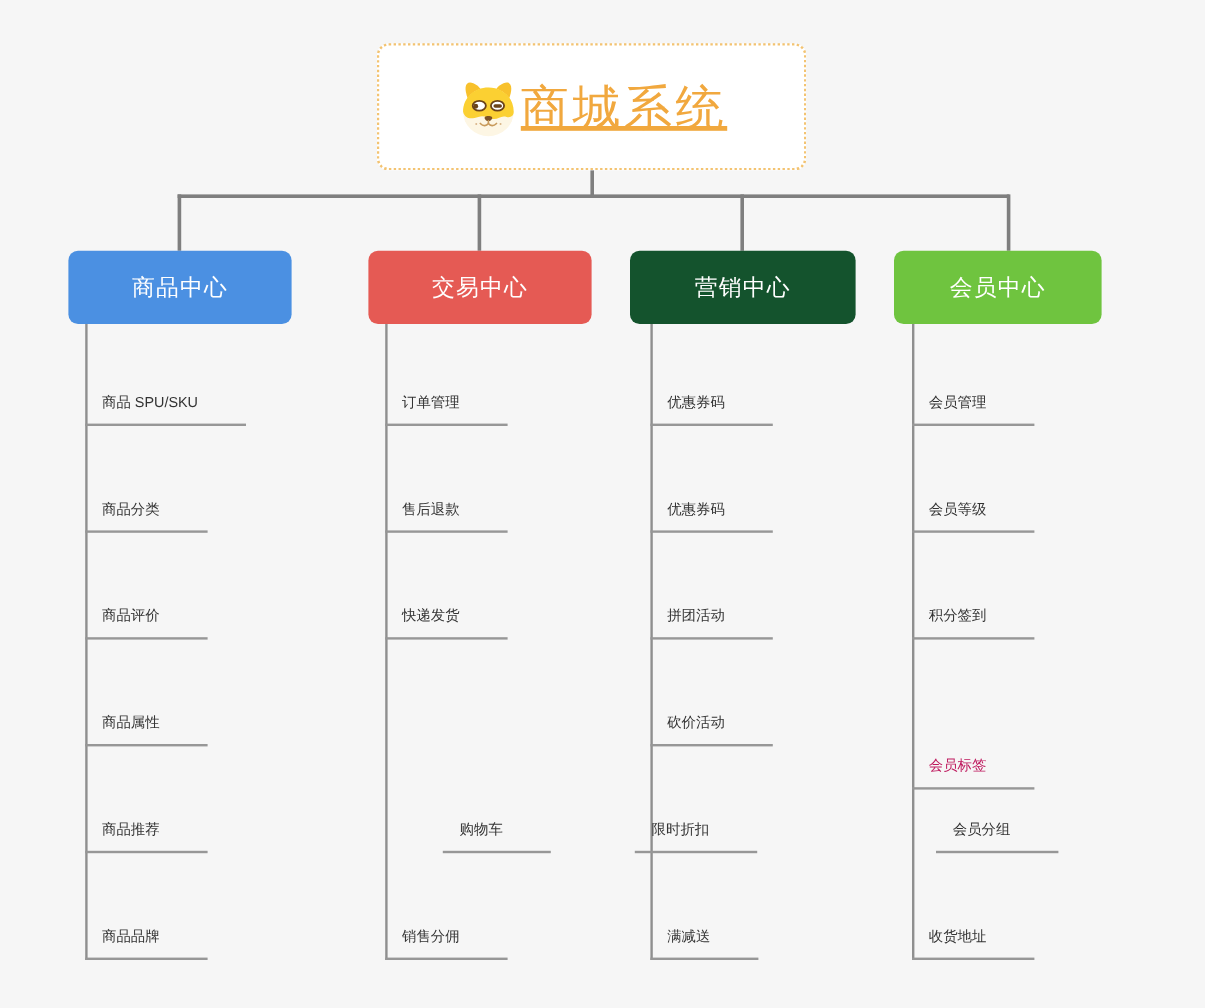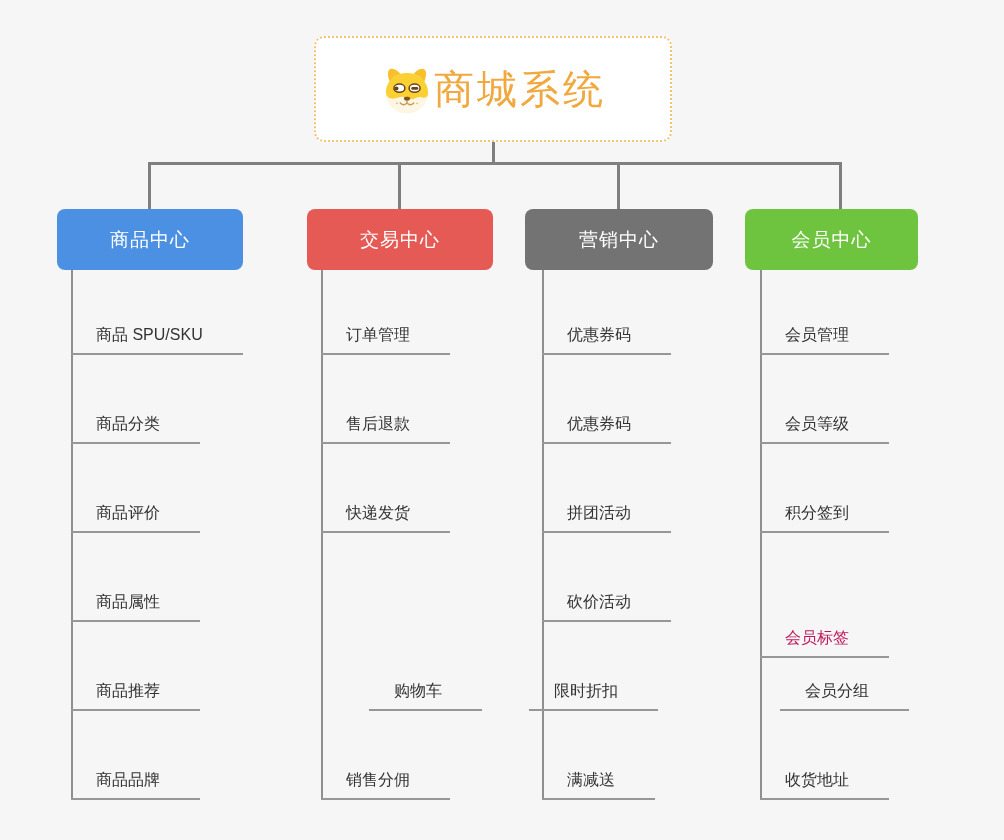--- a/index.html
+++ b/index.html
@@ -13,31 +13,32 @@
   .root-node{
     position:absolute;left:314px;top:36px;width:358px;height:106px;
     box-sizing:border-box;border-radius:10px;
     display:flex;align-items:center;justify-content:center;
     border:2px dotted transparent;
     cursor:pointer;
   }
   .root-label{
     font-size:40px;letter-spacing:3px;font-weight:400;
     white-space:nowrap;
+    text-decoration:underline;
   }
   .branch-node{
     position:absolute;top:209px;height:61px;border-radius:8px;
     display:flex;align-items:center;justify-content:center;
     font-size:19px;letter-spacing:1px;cursor:pointer;
   }
   .trunk{position:absolute;width:2px;}
   .leaf{
     position:absolute;display:inline-block;white-space:nowrap;
-    font-size:16px;line-height:28px;
-    padding:0 40px 4px 25px;
+    font-size:12px;line-height:28px;
+    padding:0 40px 4px 14px;
     border-bottom:2px solid transparent;
     cursor:pointer;
   }
 </style>
 </head>
 <body style="background: rgb(246, 246, 246);">
 
 <div id="canvas">
 
   <div class="root-node" id="rootNode" style="background: rgb(255, 255, 255); border-color: rgb(243, 195, 113);">
@@ -74,21 +75,21 @@
     <div class="leaf" style="left: 71px; top: 766px; color: rgb(51, 51, 51); border-bottom-color: rgb(151, 151, 151);">商品品牌</div>
     <div class="line" style="left: 397.5px; top: 162px; width: 3px; height: 47px; background: rgb(127, 127, 127);"></div>
     <div class="branch-node" style="left: 307px; width: 186px; background: rgb(229, 90, 84); color: rgb(255, 255, 255);">交易中心</div>
     <div class="line trunk" style="left: 321px; top: 270px; height: 530px; background: rgb(143, 143, 143);"></div>
     <div class="leaf" style="left: 321px; top: 321px; color: rgb(51, 51, 51); border-bottom-color: rgb(151, 151, 151);">订单管理</div>
     <div class="leaf" style="left: 321px; top: 410px; color: rgb(51, 51, 51); border-bottom-color: rgb(151, 151, 151);">售后退款</div>
     <div class="leaf" style="left: 321px; top: 499px; color: rgb(51, 51, 51); border-bottom-color: rgb(151, 151, 151);">快递发货</div>
     <div class="leaf" style="left: 321px; top: 677px; color: rgb(51, 51, 51); border-bottom-color: rgb(151, 151, 151); margin-left: 48px;">购物车</div>
     <div class="leaf" style="left: 321px; top: 766px; color: rgb(51, 51, 51); border-bottom-color: rgb(151, 151, 151);">销售分佣</div>
     <div class="line" style="left: 616.5px; top: 162px; width: 3px; height: 47px; background: rgb(127, 127, 127);"></div>
-    <div class="branch-node" style="left: 525px; width: 188px; background: #737373; color: rgb(255, 255, 255);">营销中心</div>
+    <div class="branch-node" style="left: 525px; width: 188px; background: #14532d; color: rgb(255, 255, 255);">营销中心</div>
     <div class="line trunk" style="left: 542px; top: 270px; height: 530px; background: rgb(143, 143, 143);"></div>
     <div class="leaf" style="left: 542px; top: 321px; color: rgb(51, 51, 51); border-bottom-color: rgb(151, 151, 151);">优惠券码</div>
     <div class="leaf" style="left: 542px; top: 410px; color: rgb(51, 51, 51); border-bottom-color: rgb(151, 151, 151);">优惠券码</div>
     <div class="leaf" style="left: 542px; top: 499px; color: rgb(51, 51, 51); border-bottom-color: rgb(151, 151, 151);">拼团活动</div>
     <div class="leaf" style="left: 542px; top: 588px; color: rgb(51, 51, 51); border-bottom-color: rgb(151, 151, 151);">砍价活动</div>
     <div class="leaf" style="left: 529px; top: 677px; color: rgb(51, 51, 51); border-bottom-color: rgb(151, 151, 151);">限时折扣</div>
     <div class="leaf" style="left: 542px; top: 766px; color: rgb(51, 51, 51); border-bottom-color: rgb(151, 151, 151);">满减送</div>
     <div class="line" style="left: 838.5px; top: 162px; width: 3px; height: 47px; background: rgb(127, 127, 127);"></div>
     <div class="branch-node" style="left: 745px; width: 173px; background: rgb(111, 196, 63); color: rgb(255, 255, 255);">会员中心</div>
     <div class="line trunk" style="left: 760px; top: 270px; height: 530px; background: rgb(143, 143, 143);"></div>

